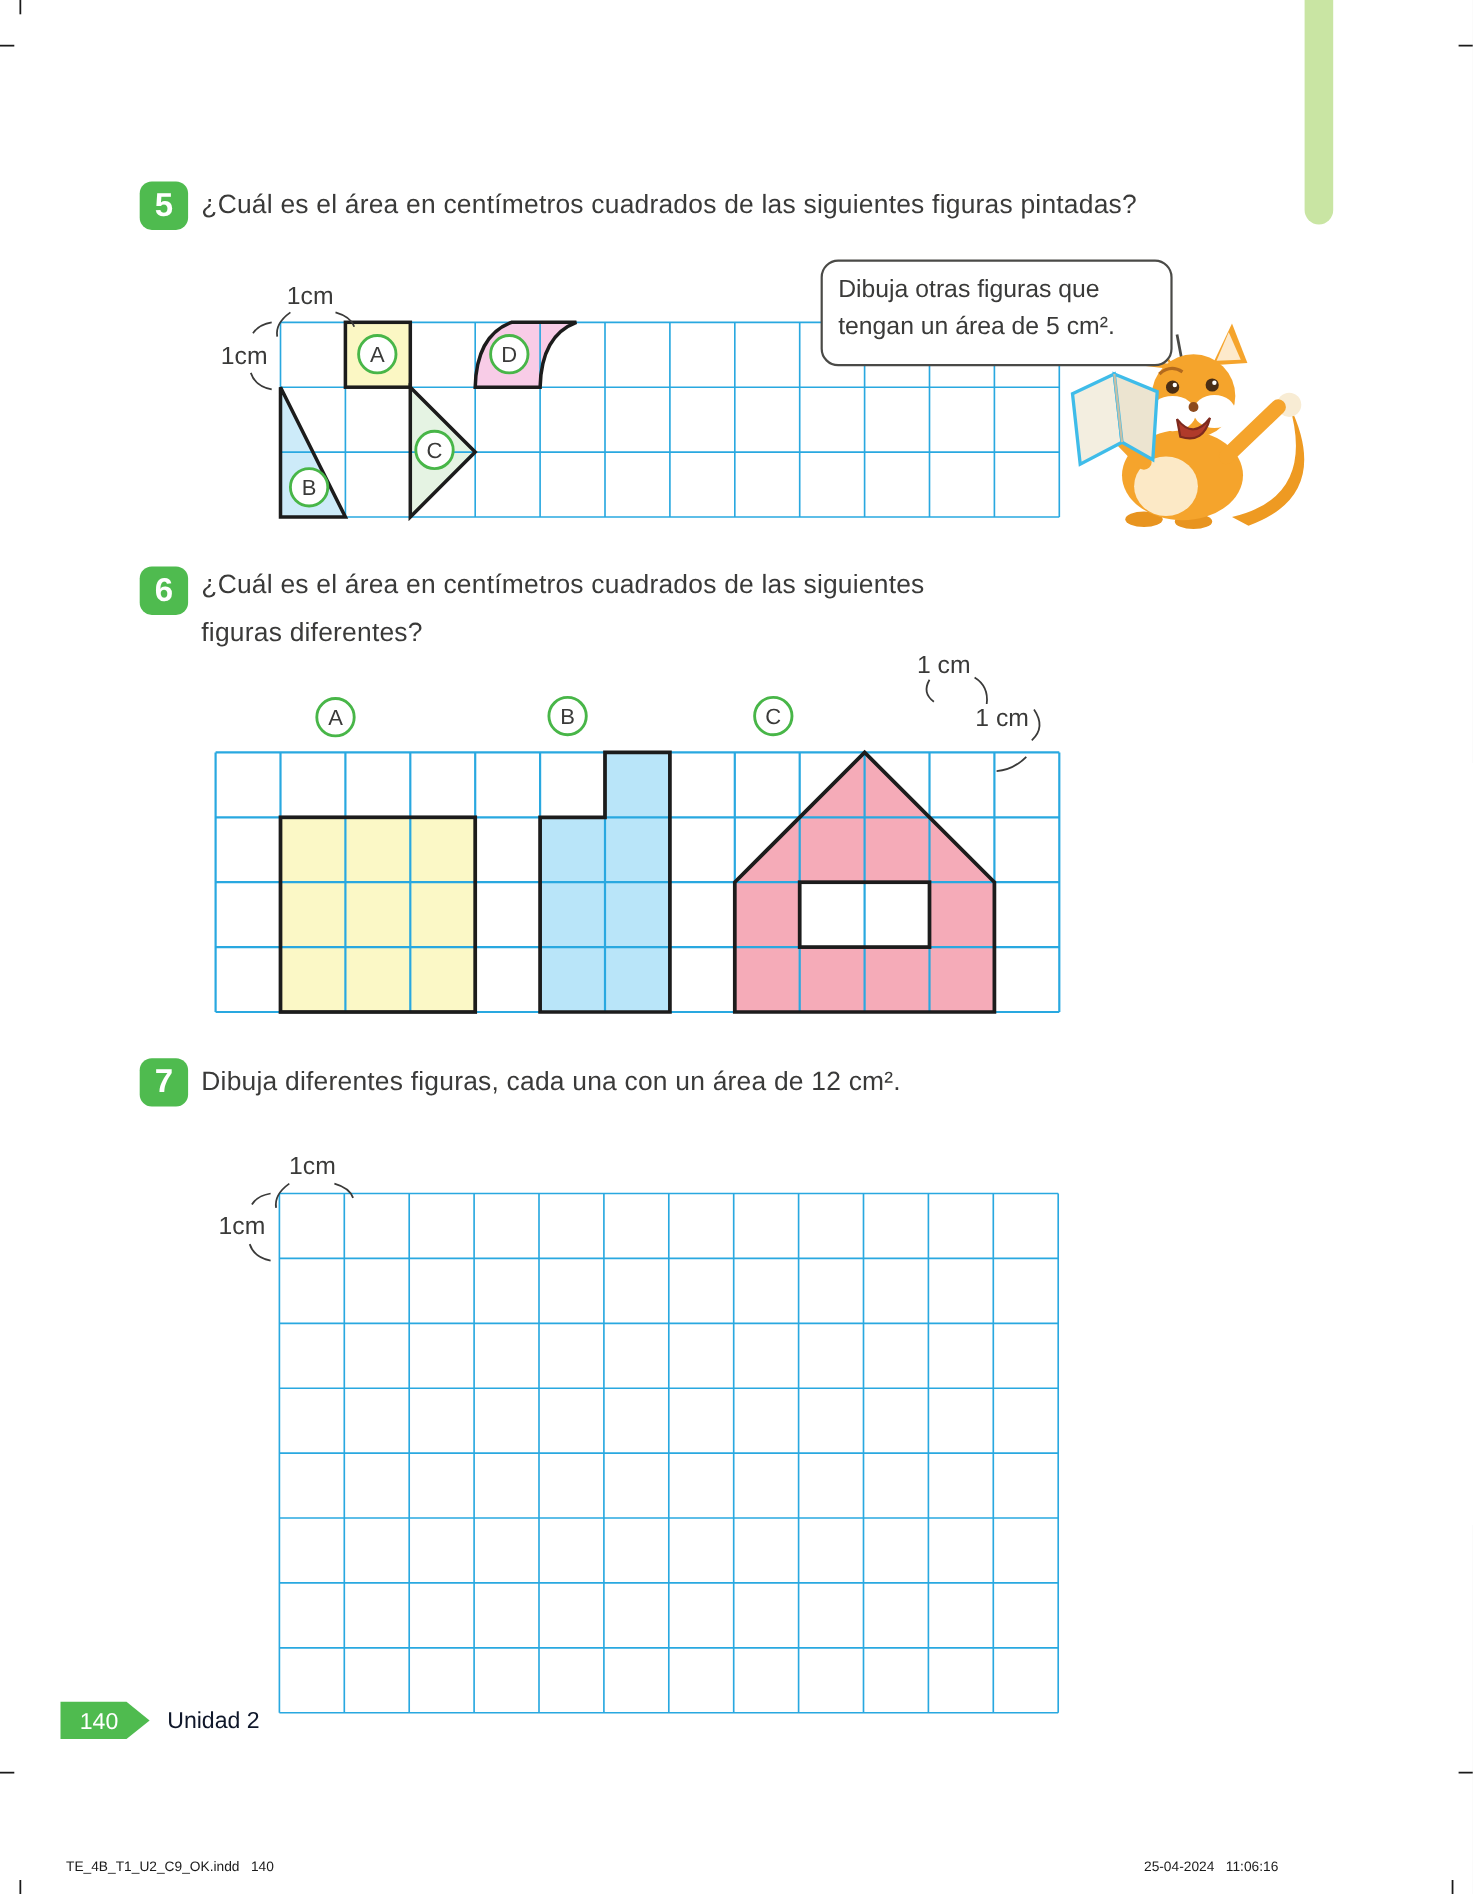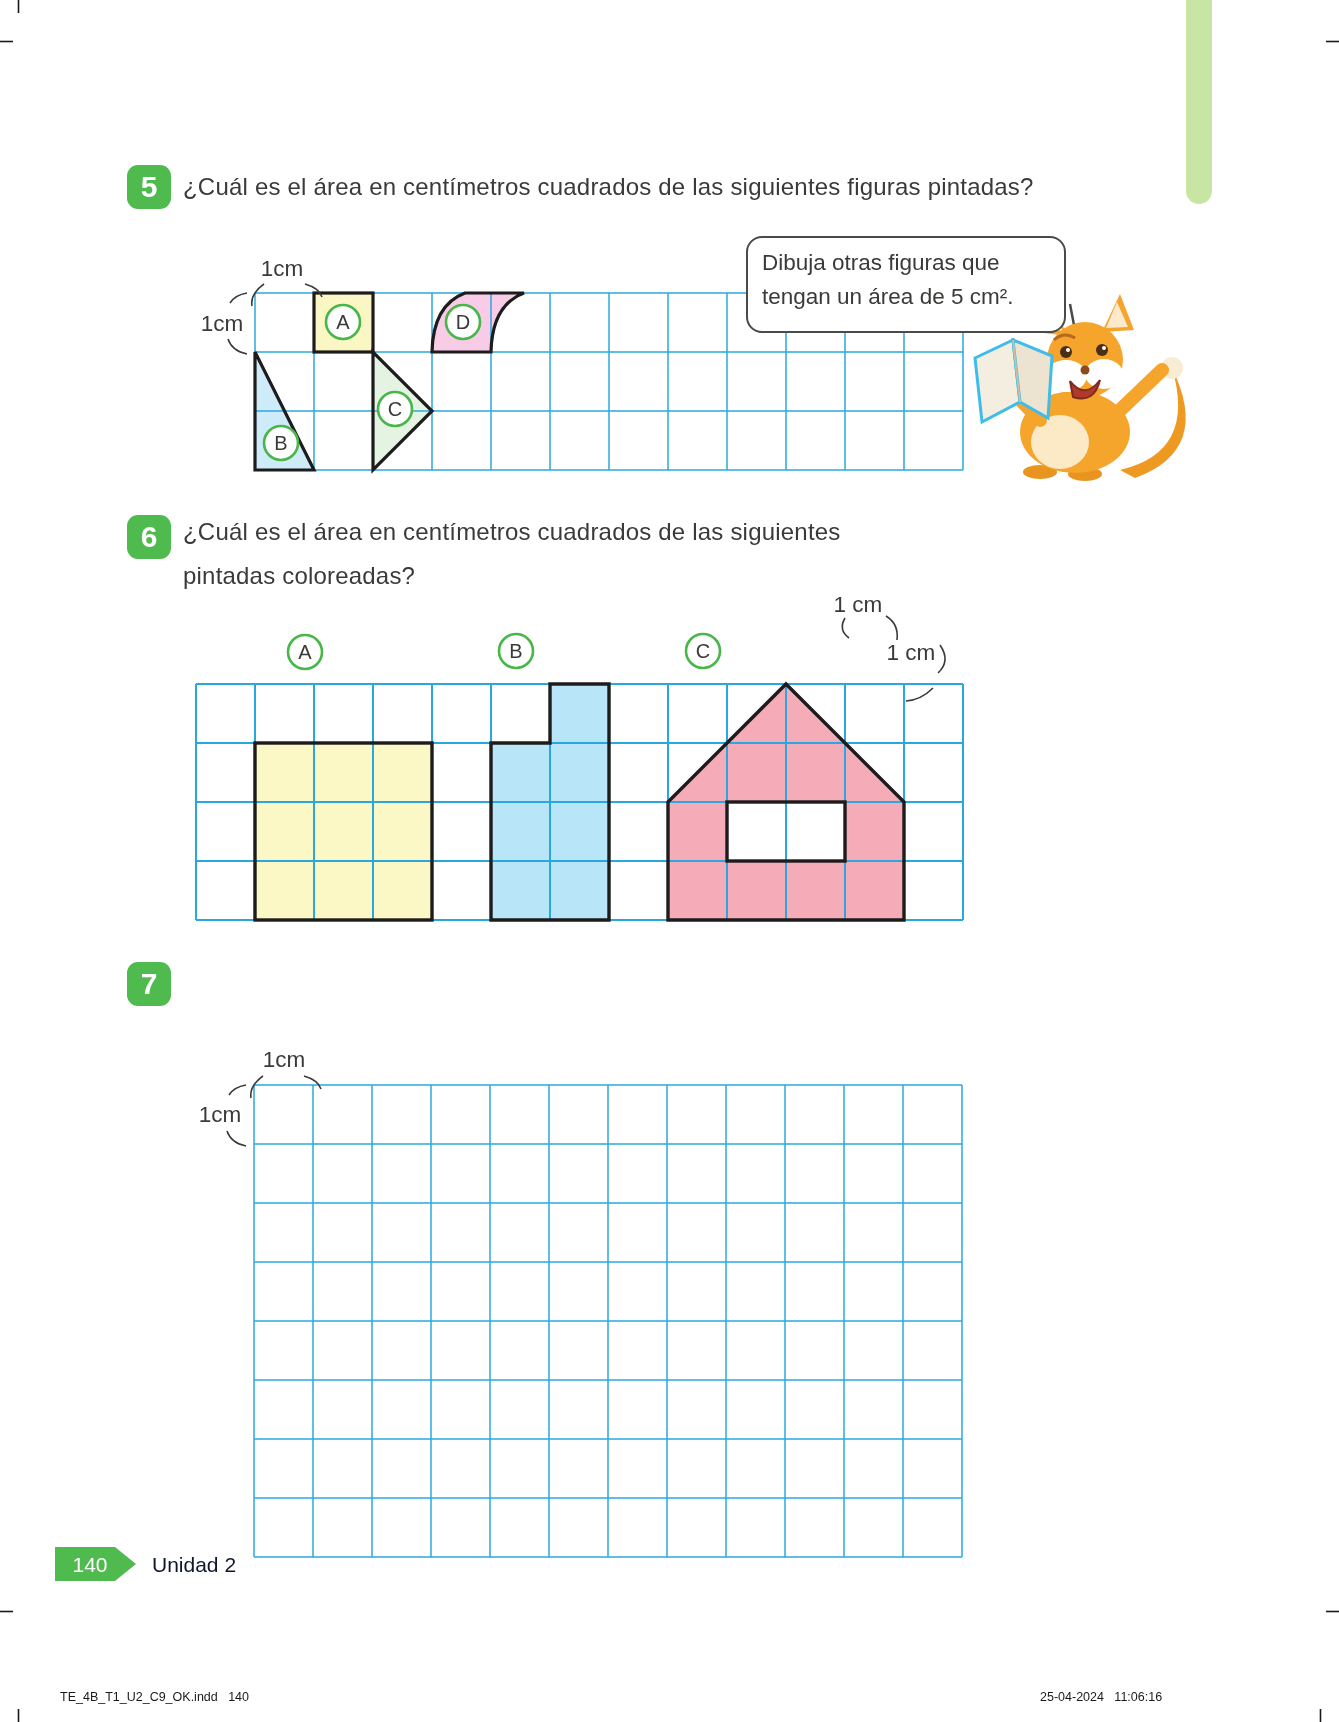--- a/index.html
+++ b/index.html
@@ -212,21 +212,22 @@
     <path d="M55,1547 L115,1547 L136,1564 L115,1581 L55,1581 Z" fill="#4fbb4f"></path>
     <text x="90" y="1572" font-size="21" text-anchor="middle" fill="#ffffff">140</text>
   </svg>
 
   <div class="badge" style="left:127px;top:165px">5</div>
   <div class="badge" style="left:127px;top:515px">6</div>
   <div class="badge" style="left:127px;top:962px">7</div>
 
   <div class="abs question" style="left:183px;top:173px">¿Cuál es el área en centímetros cuadrados de las siguientes figuras pintadas?</div>
   <div class="abs question" style="left:183px;top:518px">¿Cuál es el área en centímetros cuadrados de las siguientes</div>
-  <div class="abs question" style="left:183px;top:562px">pintadas coloreadas?</div>
+  <div class="abs question" style="left:183px;top:562px">figuras diferentes?</div>
+  <div class="abs question" style="left:183px;top:970px">Dibuja diferentes figuras, cada una con un área de 12 cm².</div>
 
   <div class="bubble">
     <div class="bubble-line" style="top:12px">Dibuja otras figuras que</div>
     <div class="bubble-line" style="top:46px">tengan un área de 5 cm².</div>
   </div>
 
   <div class="footer-unit">Unidad 2</div>
 
   <div class="prepress" style="left:60px;top:1690px">TE_4B_T1_U2_C9_OK.indd   140</div>
   <div class="prepress" style="left:1040px;top:1690px">25-04-2024   11:06:16</div>

